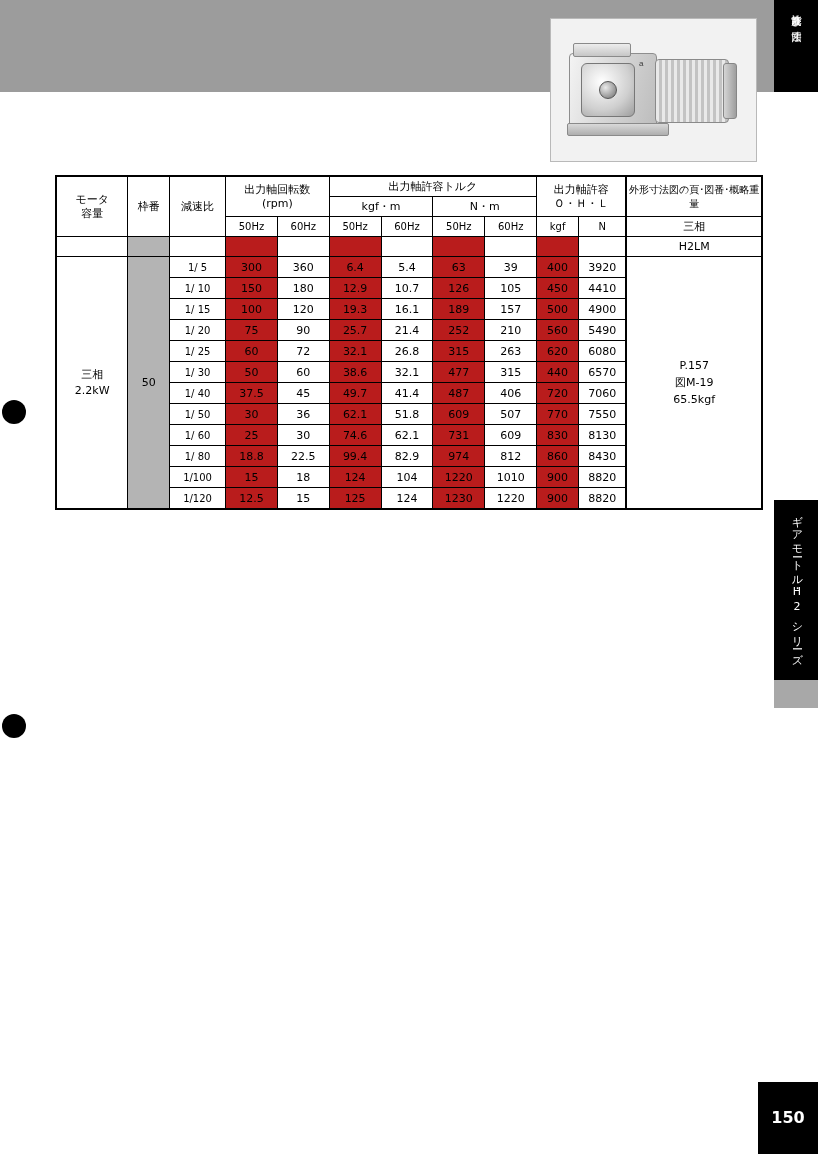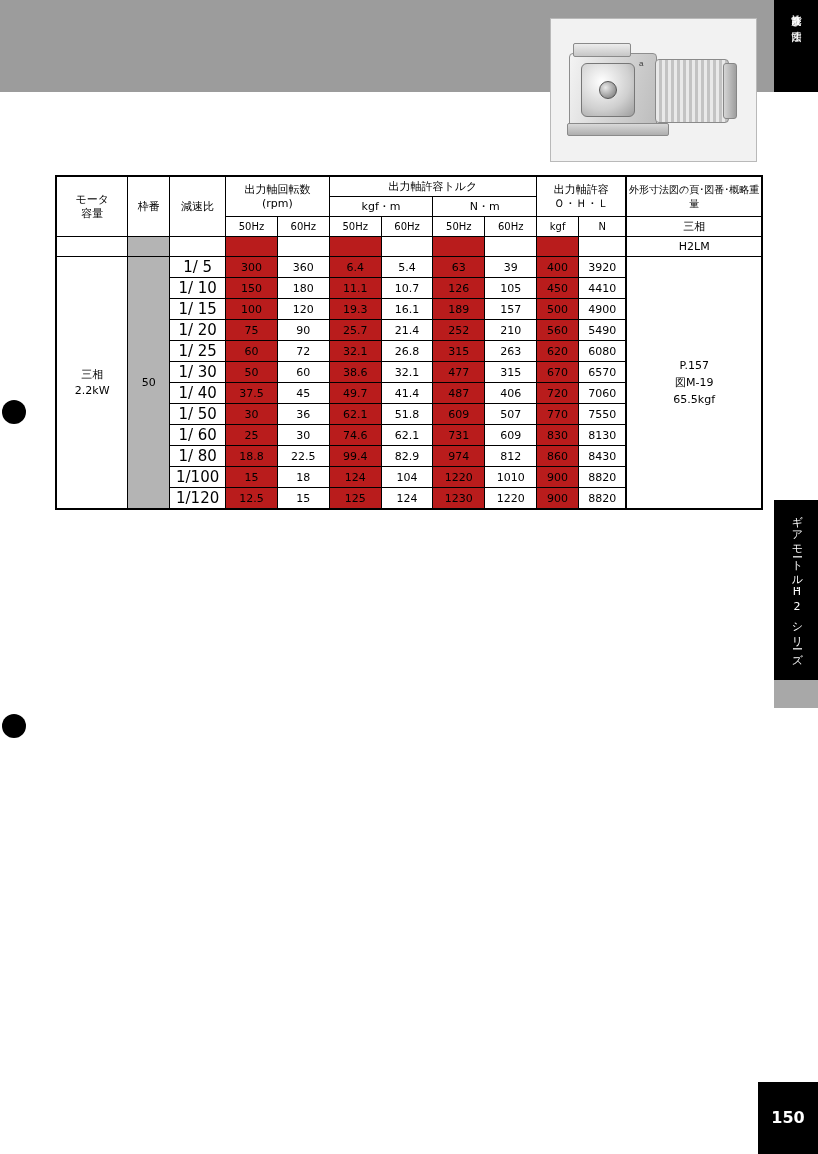--- a/index.html
+++ b/index.html
@@ -86,21 +86,21 @@
   }
   table.spec td,table.spec th{
     border:1px solid #000;
     text-align:center;vertical-align:middle;
     font-weight:normal;color:#000;
     padding:0;
   }
   .hdr-jp{font-size:11px;line-height:14px;}
   .hdr-sm{font-size:10px;}
   .cell{font-size:11px;height:20px;}
-  .ratio{font-size:15px;}
+  .ratio{font-size:10px;}
 
   .shade{background:#b91c1c;}
   .frame-col{
     background:#b4b4b4;
     font-size:11px;color:#8e8e8e;
   }
   .cap-cell{font-size:11px;line-height:16px;}
   .right-note{font-size:11px;line-height:17px;}
 
   
@@ -251,21 +251,21 @@
             <div>P.157</div>
             <div>図M-19</div>
             <div>65.5kgf</div>
           </td>
         </tr>
 
         <tr>
           <td class="cell ratio">1/ 10</td>
           <td class="cell shade">150</td>
           <td class="cell">180</td>
-          <td class="cell shade">11.1</td>
+          <td class="cell shade">12.9</td>
           <td class="cell">10.7</td>
           <td class="cell shade">126</td>
           <td class="cell">105</td>
           <td class="cell shade">450</td>
           <td class="cell">4410</td>
         </tr>
 
         <tr>
           <td class="cell ratio">1/ 15</td>
           <td class="cell shade">100</td>
@@ -303,21 +303,21 @@
         </tr>
 
         <tr>
           <td class="cell ratio">1/ 30</td>
           <td class="cell shade">50</td>
           <td class="cell">60</td>
           <td class="cell shade">38.6</td>
           <td class="cell">32.1</td>
           <td class="cell shade">477</td>
           <td class="cell">315</td>
-          <td class="cell shade">670</td>
+          <td class="cell shade">440</td>
           <td class="cell">6570</td>
         </tr>
 
         <tr>
           <td class="cell ratio">1/ 40</td>
           <td class="cell shade">37.5</td>
           <td class="cell">45</td>
           <td class="cell shade">49.7</td>
           <td class="cell">41.4</td>
           <td class="cell shade">487</td>

